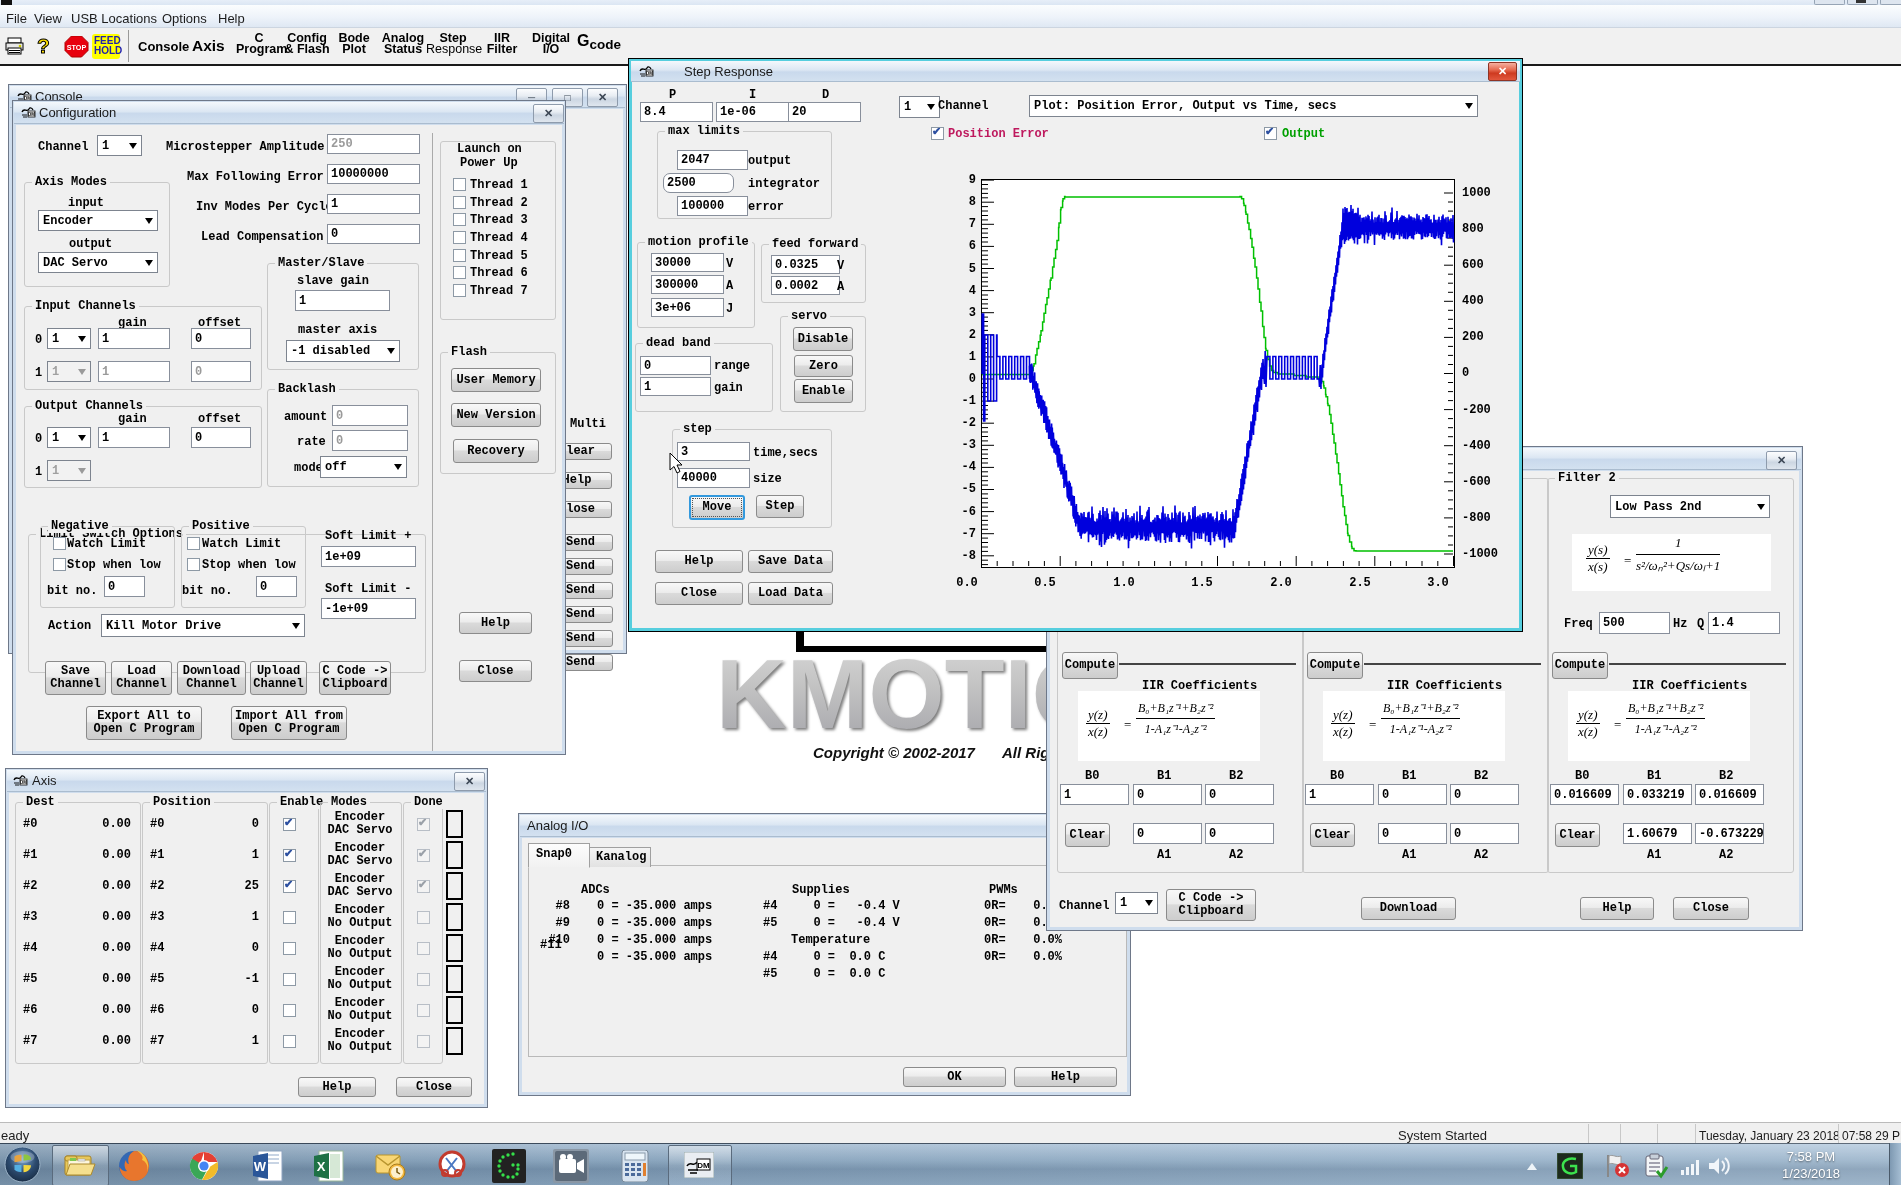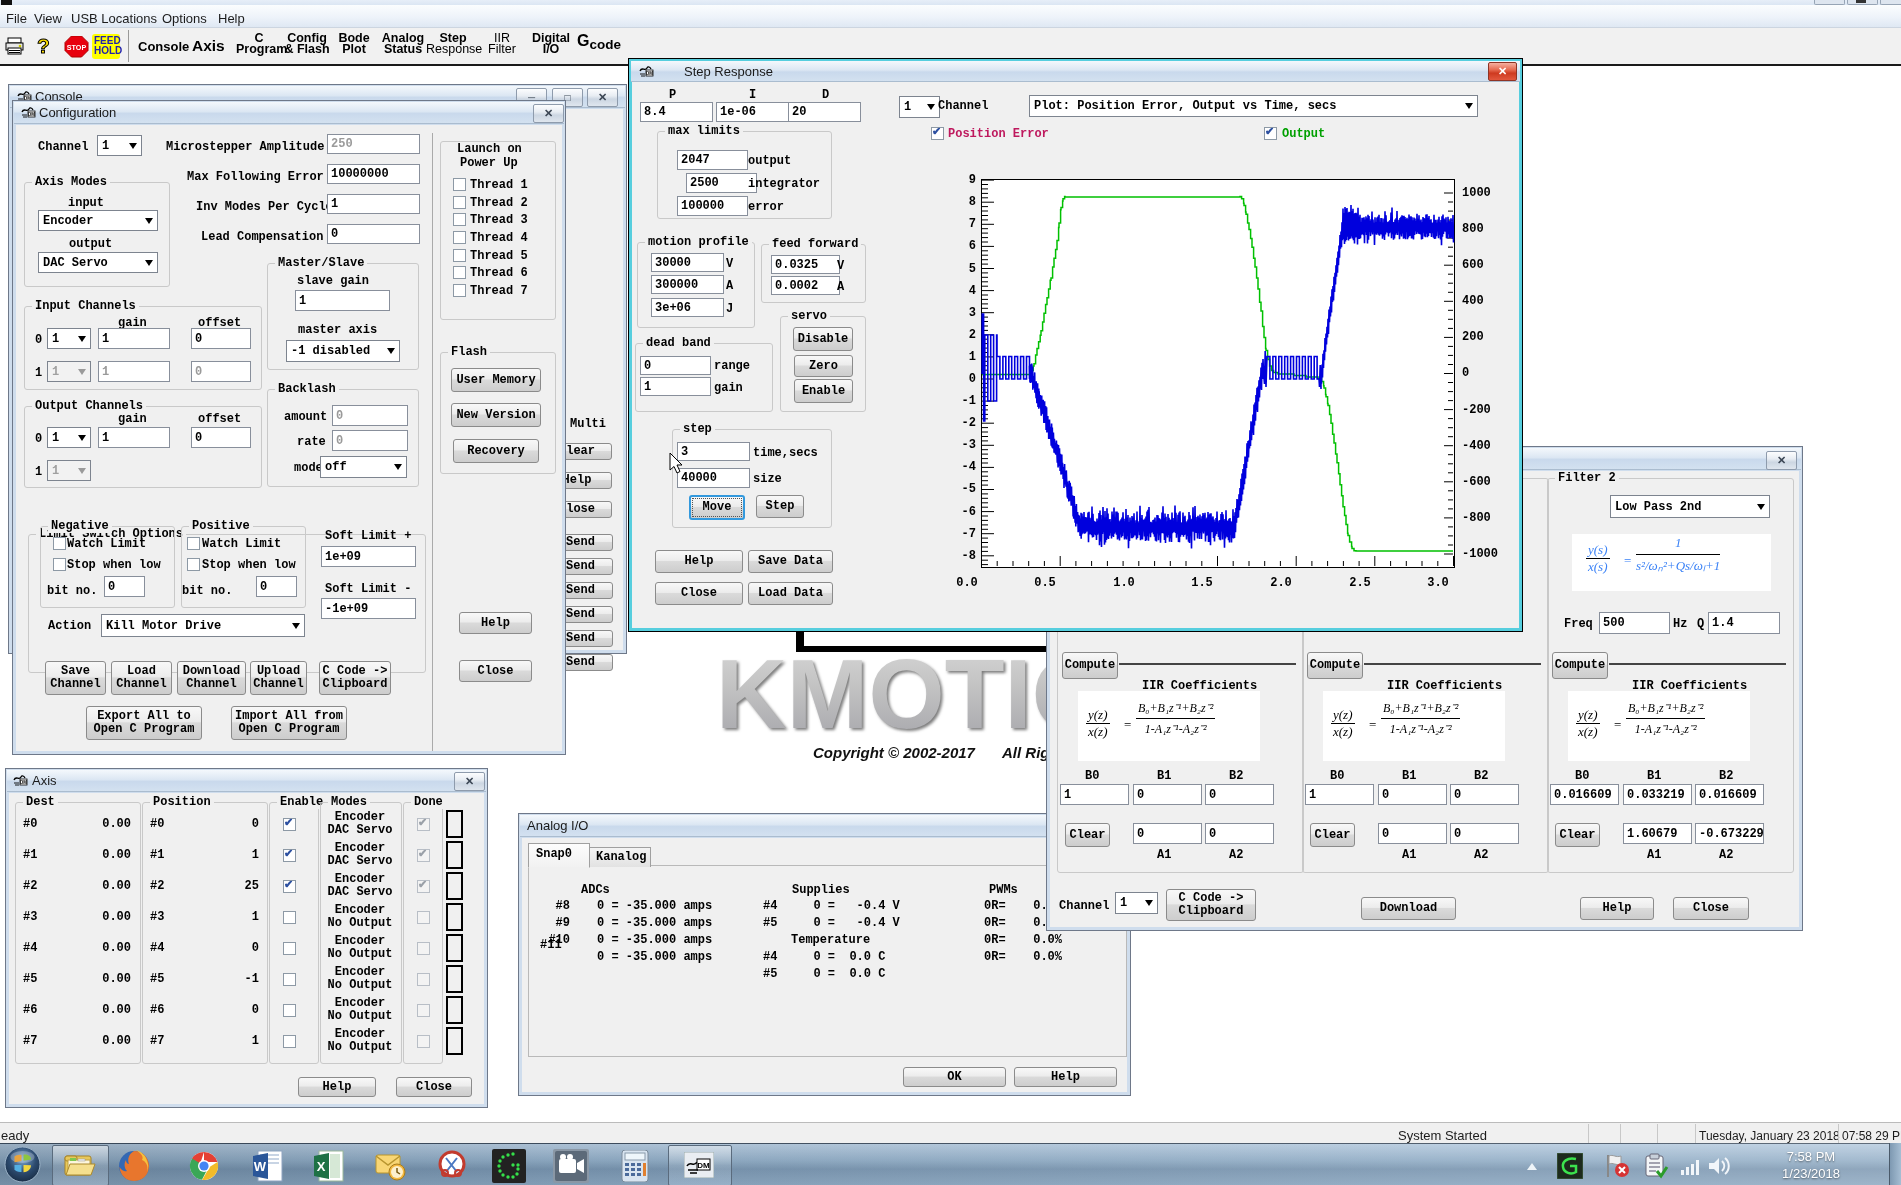--- a/index.html
+++ b/index.html
@@ -62,21 +62,21 @@
 <div class="a" style="left:236px;top:33px;width:46px;text-align:center;font-size:12.5px;line-height:10.5px;font-weight:bold;color:#000;white-space:pre;">C
 Program</div>
 <div class="a" style="left:284px;top:33px;width:46px;text-align:center;font-size:12.5px;line-height:10.5px;font-weight:bold;color:#000;white-space:pre;">Config
 &amp; Flash</div>
 <div class="a" style="left:336px;top:33px;width:36px;text-align:center;font-size:12.5px;line-height:10.5px;font-weight:bold;color:#000;white-space:pre;">Bode
 Plot</div>
 <div class="a" style="left:381px;top:33px;width:44px;text-align:center;font-size:12.5px;line-height:10.5px;font-weight:bold;color:#000;white-space:pre;">Analog
 Status</div>
 <div class="a" style="left:426px;top:33px;width:54px;text-align:center;font-size:12.5px;line-height:10.5px;color:#000;white-space:pre;"><b>Step</b>
 Response</div>
-<div class="a" style="left:485px;top:33px;width:34px;text-align:center;font-size:12.5px;line-height:10.5px;font-weight:normal;color:#000;white-space:pre;">IIR
+<div class="a" style="left:485px;top:33px;width:34px;text-align:center;font-size:12.5px;line-height:10.5px;font-weight:bold;color:#000;white-space:pre;">IIR
 Filter</div>
 <div class="a" style="left:530px;top:33px;width:42px;text-align:center;font-size:12.5px;line-height:10.5px;font-weight:bold;color:#000;white-space:pre;">Digital
 I/O</div>
 <div class="a" style="left:577px;top:32px;font-size:16px;font-weight:bold;color:#000;white-space:pre;">G<span style="font-size:13.5px;position:relative;top:3px;">code</span></div>
 
 <div class="a" style="left:796px;top:628px;width:8px;height:24px;background:#000;"></div>
 <div class="a" style="left:796px;top:646px;width:254px;height:6px;background:#000;"></div>
 <div class="a" style="left:716px;top:638px;font-family:'Liberation Sans';font-weight:bold;font-size:98px;letter-spacing:0px;background:linear-gradient(#d8d8d8,#c4c4c4 40%,#a2a2a8);-webkit-background-clip:text;background-clip:text;color:transparent;filter:drop-shadow(2px 2px 1.5px rgba(110,110,110,0.9));">KMOTION</div>
 <div class="a" style="left:813px;top:744px;font-size:15px;font-weight:bold;font-style:italic;color:#111;">Copyright © 2002-2017</div>
 <div class="a" style="left:1002px;top:744px;font-size:15px;font-weight:bold;font-style:italic;color:#111;">All Rights Reserved</div>
@@ -283,21 +283,21 @@
 <div class="win" style="left:1046px;top:446px;width:755px;height:483px;">
  <div class="tb">
   <div class="xb" style="left:718px;top:3px;font-size:11px;">✕</div>
  </div>
  <div class="bd" style="top:24px;">
 
   <div class="gb" style="left:497px;top:7px;width:245px;height:393px;">
         <b>Filter 2</b>
       </div>
   <div class="cmb" style="left:560px;top:24px;width:154px;height:21px;">Low Pass 2nd</div>
-  <div class="a" style="left:522px;top:63px;width:199px;height:57px;background:#fff;font-family:'Liberation Serif',serif;font-style:italic;font-size:13px;color:#3b82f6;">
+  <div class="a" style="left:522px;top:63px;width:199px;height:57px;background:#fff;font-family:'Liberation Serif',serif;font-style:italic;font-size:13px;color:#000000;">
     <div class="a" style="left:14px;top:8px;text-align:center;">
           <div style="border-bottom:1px solid #000;padding:0 2px;">y(s)</div>
           <div>x(s)</div>
         </div>
     <div class="a" style="left:52px;top:19px;font-style:normal;">=</div>
     <div class="a" style="left:64px;top:0px;text-align:center;">
           <div style="border-bottom:1px solid #000;padding:1px 4px 3px;">1</div>
           <div style="padding-top:1px;">s²/ωₙ²+Qs/ωₗ+1</div>
         </div>
   </div>
@@ -512,21 +512,21 @@
  <div class="cmb" style="left:397px;top:13px;width:443px;height:20px;">Plot: Position Error, Output vs Time, secs</div>
  <div class="cb c" style="left:299px;top:45px;"></div>
  <div class="m" style="left:316px;top:45px;color:#be185d;">Position Error</div>
  <div class="cb c" style="left:632px;top:45px;"></div>
  <div class="m" style="left:650px;top:45px;color:#00a000;">Output</div>
  <div class="gb" style="left:25px;top:49px;width:173px;height:86px;">
         <b>max limits</b>
       </div>
  <div class="fld" style="left:45px;top:68px;width:66px;height:18px;">2047</div>
       <div class="m" style="left:116px;top:72px;">output</div>
- <div class="fld" style="left:54px;top:91px;width:66px;height:18px;">2500</div>
+ <div class="fld" style="left:31px;top:91px;width:66px;height:18px;border-radius:7px;">2500</div>
       <div class="m" style="left:116px;top:95px;">integrator</div>
  <div class="fld" style="left:45px;top:114px;width:66px;height:18px;">100000</div>
       <div class="m" style="left:116px;top:118px;">error</div>
  <div class="gb" style="left:5px;top:160px;width:116px;height:84px;">
         <b>motion profile</b>
       </div>
  <div class="fld" style="left:19px;top:171px;width:68px;height:17px;">30000</div>
       <div class="m" style="left:94px;top:175px;">V</div>
  <div class="fld" style="left:19px;top:193px;width:68px;height:17px;">300000</div>
       <div class="m" style="left:94px;top:197px;">A</div>

